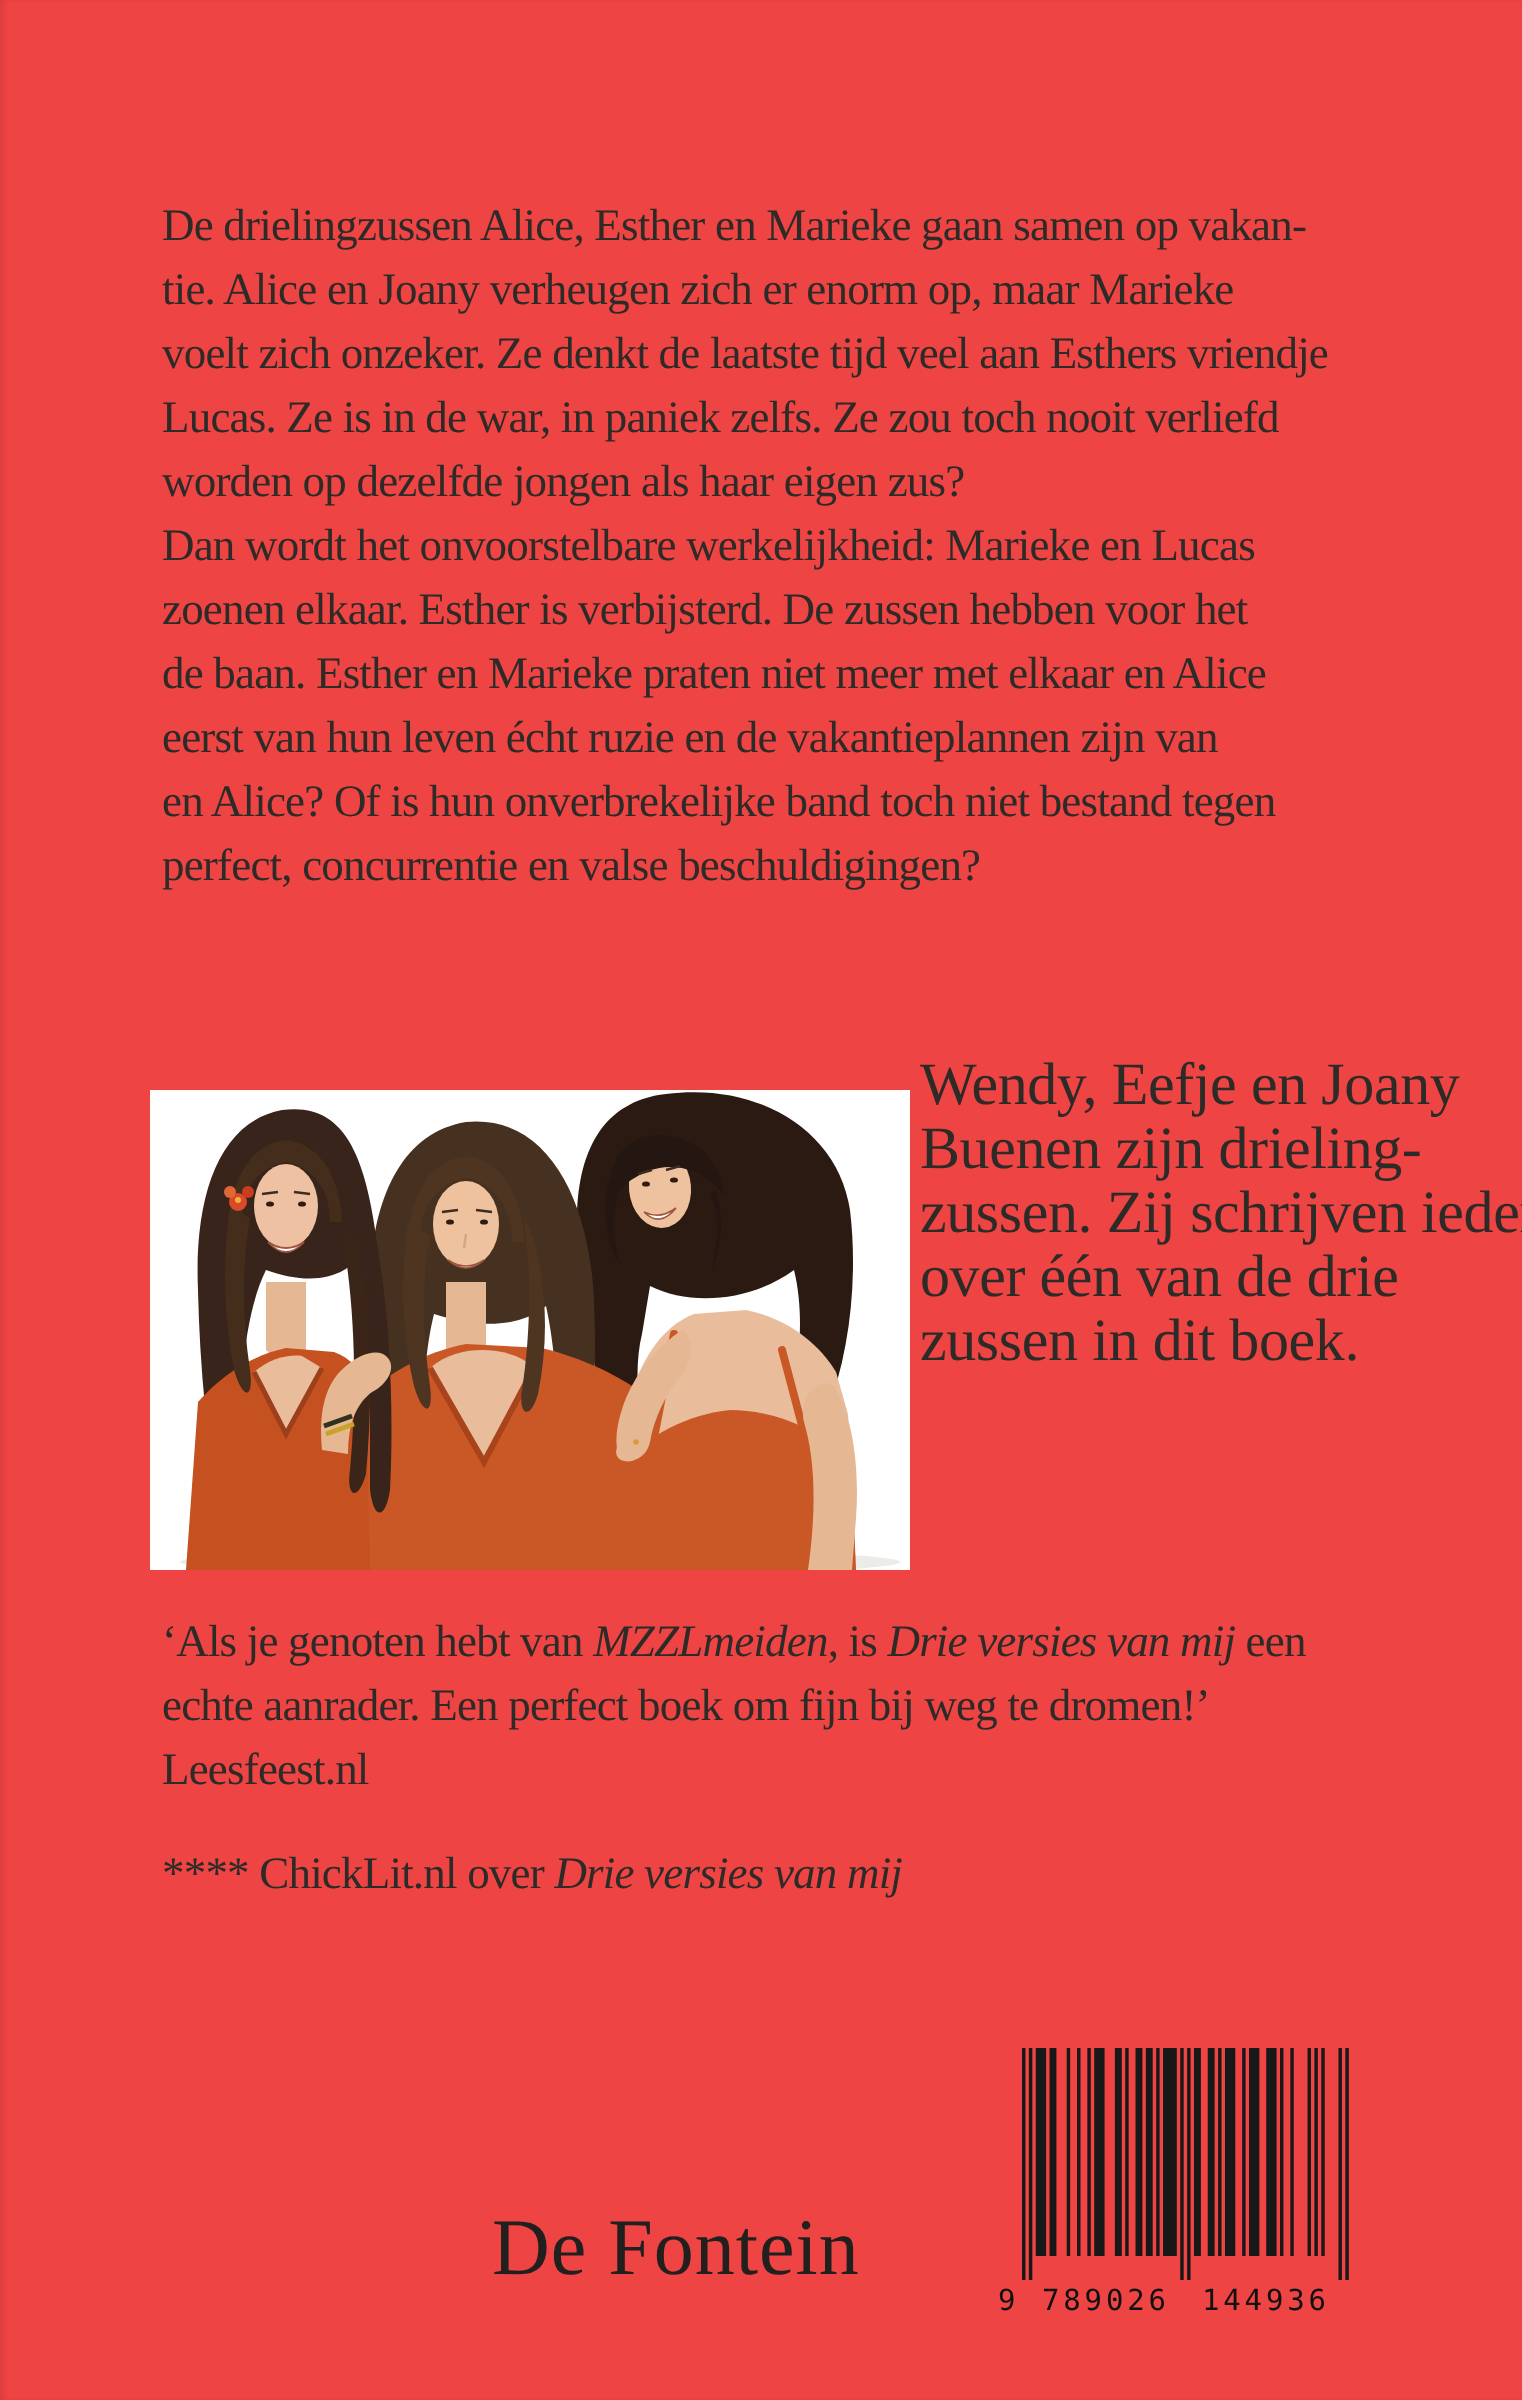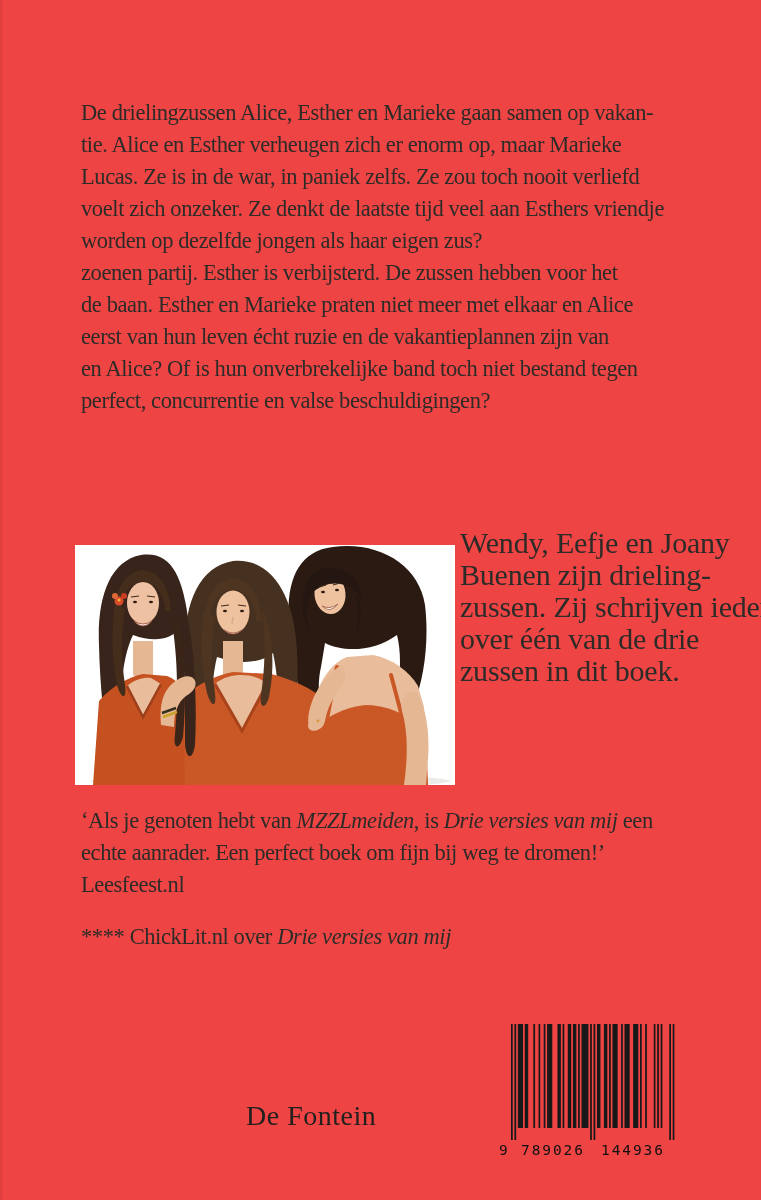--- a/index.html
+++ b/index.html
@@ -26,21 +26,21 @@
   .quote{
     position:absolute;left:81px;
     font-size:22.5px;line-height:32px;letter-spacing:-0.4px;
   }
   .quote div{white-space:nowrap;}
   .quote em{font-style:italic;}
   #quote1{top:805px;}
   #quote2{top:921px;}
   .publisher{
     position:absolute;left:246px;top:1100px;
-    font-size:28px;letter-spacing:0.5px;color:#21201e;
+    font-size:40px;letter-spacing:0.5px;color:#21201e;
     white-space:nowrap;
   }
   .photo{
     position:absolute;left:75px;top:545px;width:380px;height:240px;
   }
   .photo svg{display:block;width:380px;height:240px;}
   .barcode{
     position:absolute;left:498px;top:1024px;width:180px;height:134px;
   }
   .barcode svg{display:block;}
@@ -51,27 +51,28 @@
   }
 </style>
 </head>
 <body>
 
 <div class="page">
 
   <div class="blurb">
     <div>
         <div>De drielingzussen Alice, Esther en Marieke gaan samen op vakan-</div>
-        <div>tie. Alice en Esther verheugen zich er enorm op, maar Marieke</div>
+        <div>tie. Alice en Joany verheugen zich er enorm op, maar Marieke</div>
+        <div>voelt zich onzeker. Ze denkt de laatste tijd veel aan Esthers vriendje</div>
         <div>Lucas. Ze is in de war, in paniek zelfs. Ze zou toch nooit verliefd</div>
-        <div>voelt zich onzeker. Ze denkt de laatste tijd veel aan Esthers vriendje</div>
         <div>worden op dezelfde jongen als haar eigen zus?</div>
       </div>
     <div>
-        <div>zoenen partij. Esther is verbijsterd. De zussen hebben voor het</div>
+        <div>Dan wordt het onvoorstelbare werkelijkheid: Marieke en Lucas</div>
+        <div>zoenen elkaar. Esther is verbijsterd. De zussen hebben voor het</div>
         <div>de baan. Esther en Marieke praten niet meer met elkaar en Alice</div>
         <div>eerst van hun leven écht ruzie en de vakantieplannen zijn van</div>
         <div>en Alice? Of is hun onverbrekelijke band toch niet bestand tegen</div>
         <div>perfect, concurrentie en valse beschuldigingen?</div>
       </div>
   </div>
 
   <div class="photo">
     <svg viewBox="0 0 380 240" preserveAspectRatio="none">
       <rect x="0" y="0" width="380" height="240" fill="#ffffff"></rect>

